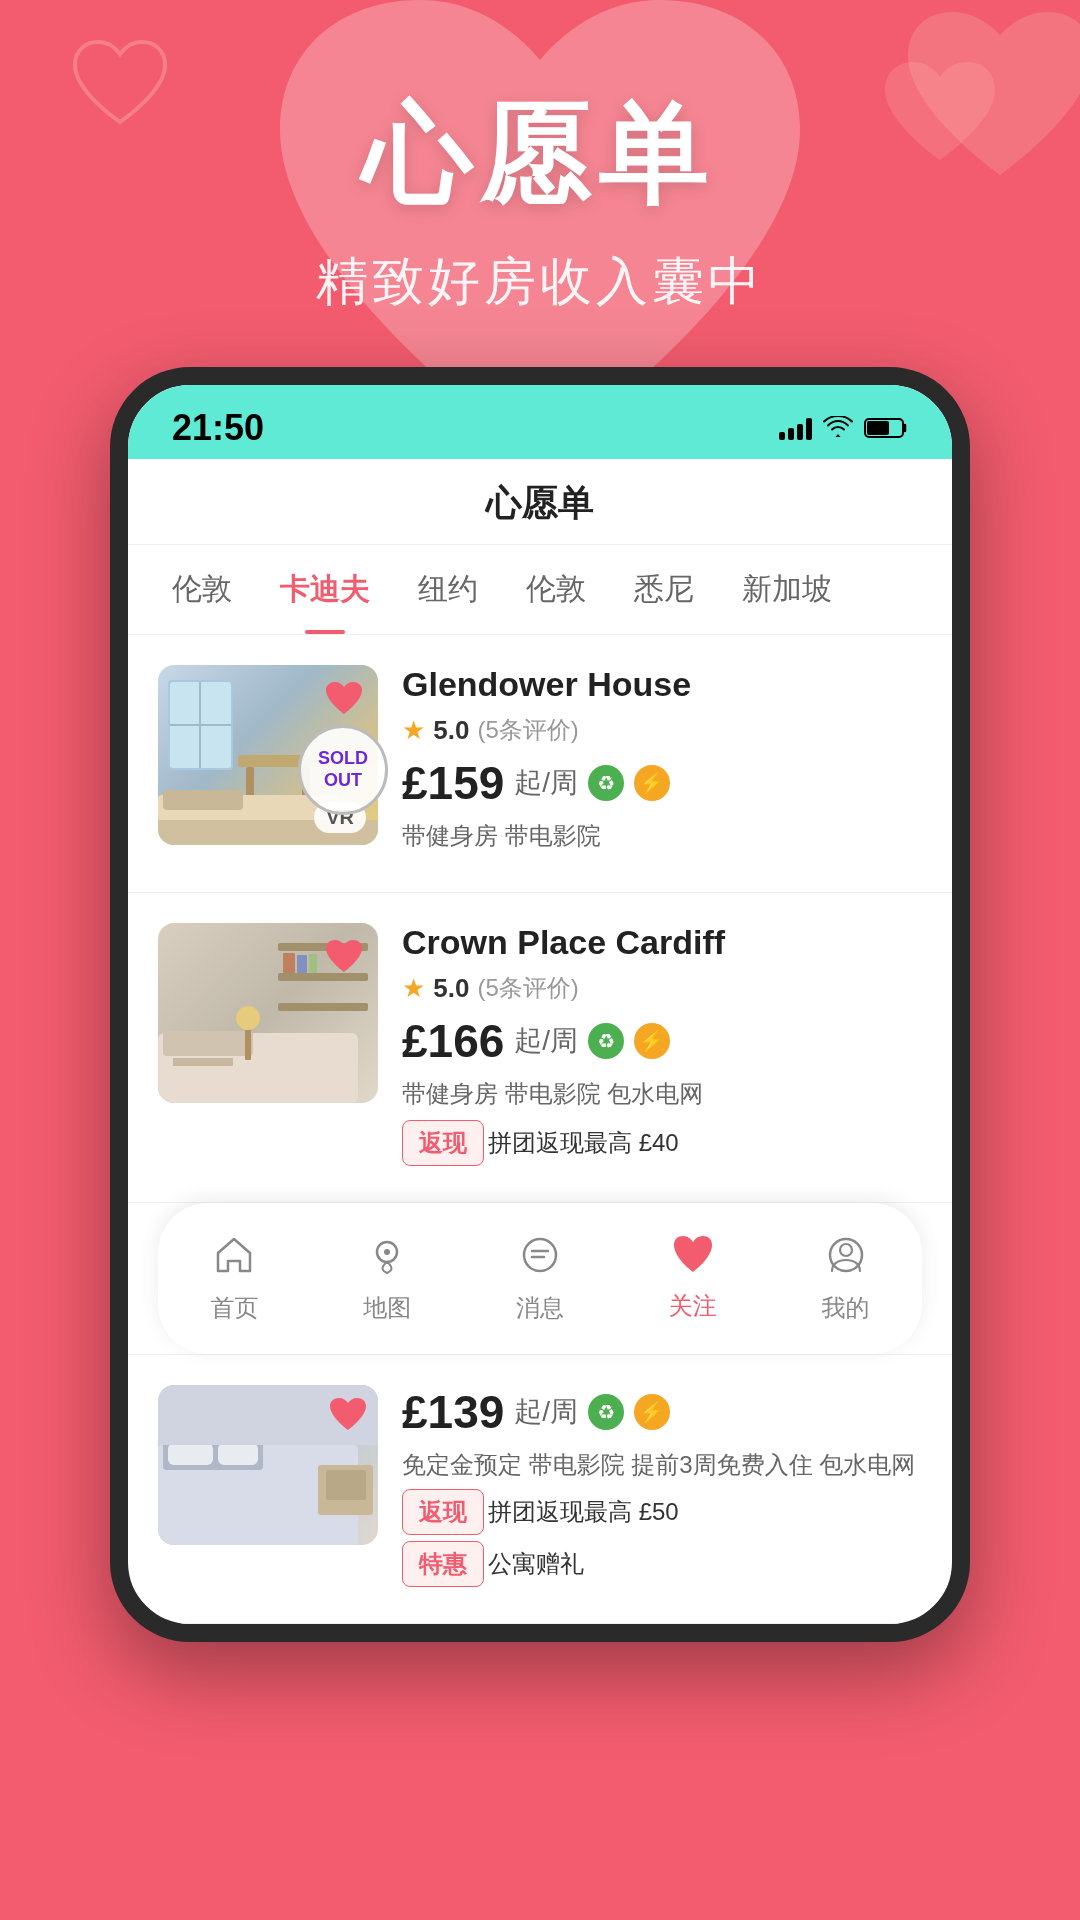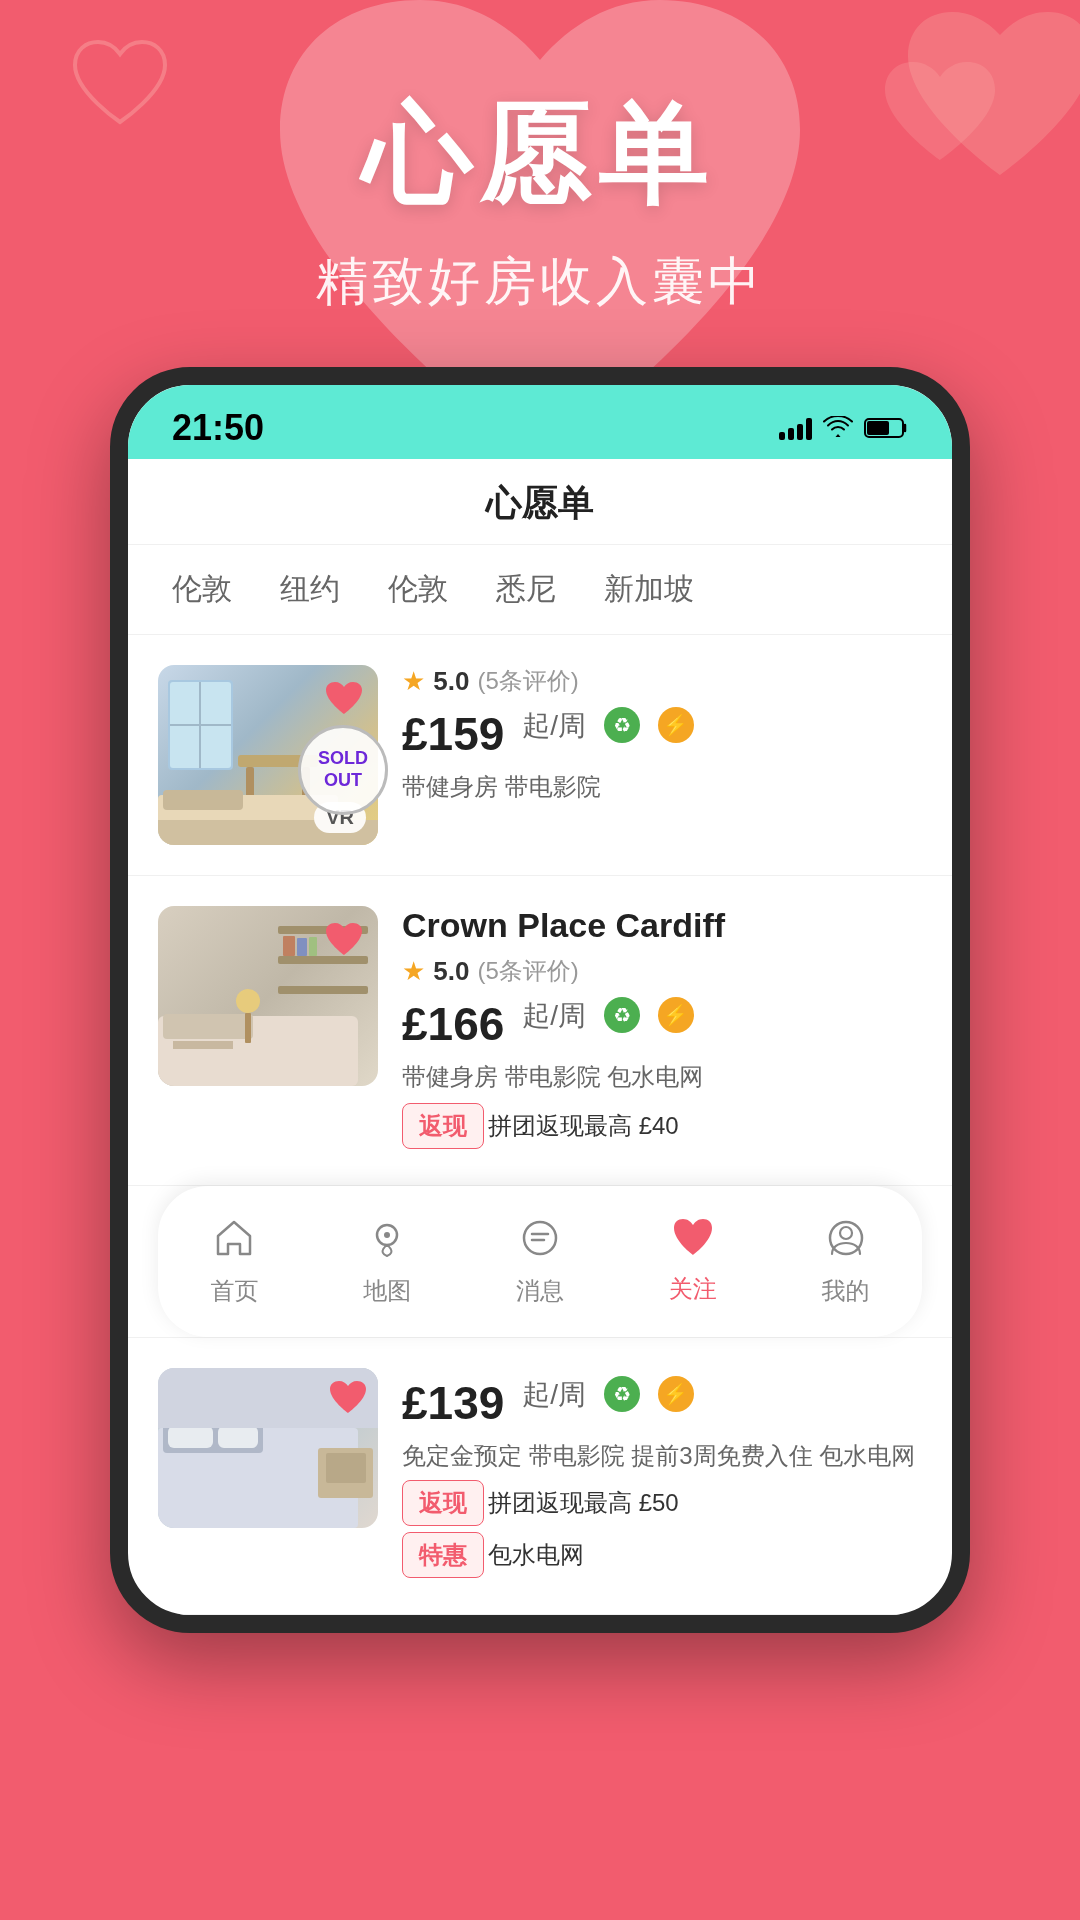--- a/index.html
+++ b/index.html
@@ -244,23 +244,23 @@
       gap: 8px;
       margin-bottom: 10px;
     }
 
     .star-icon { color: #f5a623; font-size: 26px; }
     .rating-score { font-size: 26px; color: #333; font-weight: 600; }
     .rating-count { font-size: 24px; color: #999; }
 
     .listing-price-row {
       display: flex;
-      gap: 18px;
+      align-items: center;
+      gap: 10px;
       margin-bottom: 10px;
-      margin-top: 8px;
     }
 
     .price-amount {
       font-size: 46px;
       font-weight: 800;
       color: #222;
     }
 
     .price-unit {
       font-size: 28px;
@@ -419,20 +419,21 @@
         </svg>
       </div>
     </div>
 
     <div class="page-title-bar">
       <span class="page-title-text">心愿单</span>
     </div>
 
     <div class="category-tabs">
       <div class="tab-item">伦敦</div>
+      <div class="tab-item active">卡迪夫</div>
       <div class="tab-item">纽约</div>
       <div class="tab-item">伦敦</div>
       <div class="tab-item">悉尼</div>
       <div class="tab-item">新加坡</div>
     </div>
 
     <div class="listing-card">
       <div class="listing-image-wrap">
         <div class="listing-img-placeholder img-room-1">
 
@@ -458,20 +459,21 @@
             <path d="M20 33 C20 33 2 20 2 9 C2 4 6 1 11 1 C15 1 18 3 20 6 C22 3 25 1 29 1 C34 1 38 4 38 9 C38 20 20 33 20 33Z" fill="#f25c6e"></path>
           </svg>
         </div>
         <div class="vr-badge">VR</div>
         <div class="sold-out-badge">
           <span>SOLD</span>
           <span>OUT</span>
         </div>
       </div>
       <div class="listing-info">
+        <div class="listing-name">Glendower House</div>
         <div class="listing-rating">
           <span class="star-icon">★</span>
           <span class="rating-score">5.0</span>
           <span class="rating-count">(5条评价)</span>
         </div>
         <div class="listing-price-row">
           <span class="price-amount">£159</span>
           <span class="price-unit">起/周</span>
           <div class="icon-badge green">♻</div>
           <div class="icon-badge yellow">⚡</div>
@@ -614,19 +616,19 @@
           <div class="icon-badge green">♻</div>
           <div class="icon-badge yellow">⚡</div>
         </div>
         <div class="listing-amenities" style="margin-bottom:8px;">免定金预定 带电影院 提前3周免费入住 包水电网</div>
         <div class="cashback-row">
           <span class="tag tag-cashback">返现</span>
           <span class="cashback-text">拼团返现最高 £50</span>
         </div>
         <div class="cashback-row" style="margin-top:6px;">
           <span class="tag tag-special">特惠</span>
-          <span class="cashback-text">包水电网</span>
+          <span class="cashback-text">公寓赠礼</span>
         </div>
       </div>
     </div>
 
   </div>
 </div>
 
 </body></html>

